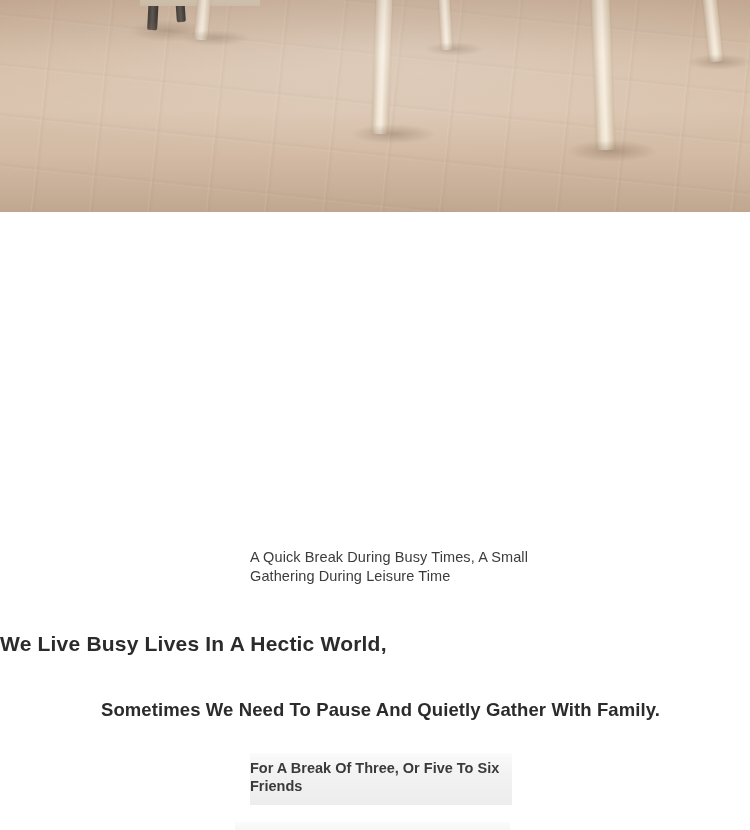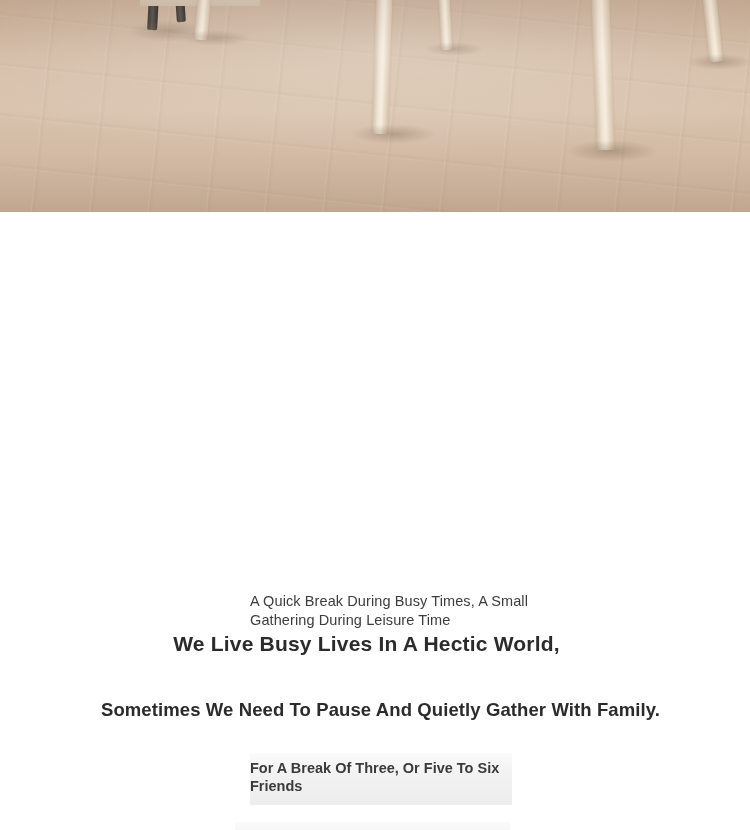--- a/index.html
+++ b/index.html
@@ -100,28 +100,27 @@
   }
   .tagline {
     position: absolute;
     left: 250px;
     top: 336px;
     width: 300px;
     font-size: 14.5px;
     line-height: 19px;
     color: #3c3c3c;
     letter-spacing: .1px;
-    margin-top: 44px;
   }
   .headline-1 {
     position: absolute;
     left: 0;
     top: 420px;
     width: 733px;
-    text-align: center;
+    text-align: left;
     font-size: 21px;
     font-weight: bold;
     color: #2b2b2b;
     letter-spacing: .2px;
   }
   .headline-2 {
     position: absolute;
     left: 0;
     top: 487px;
     width: 761px;

